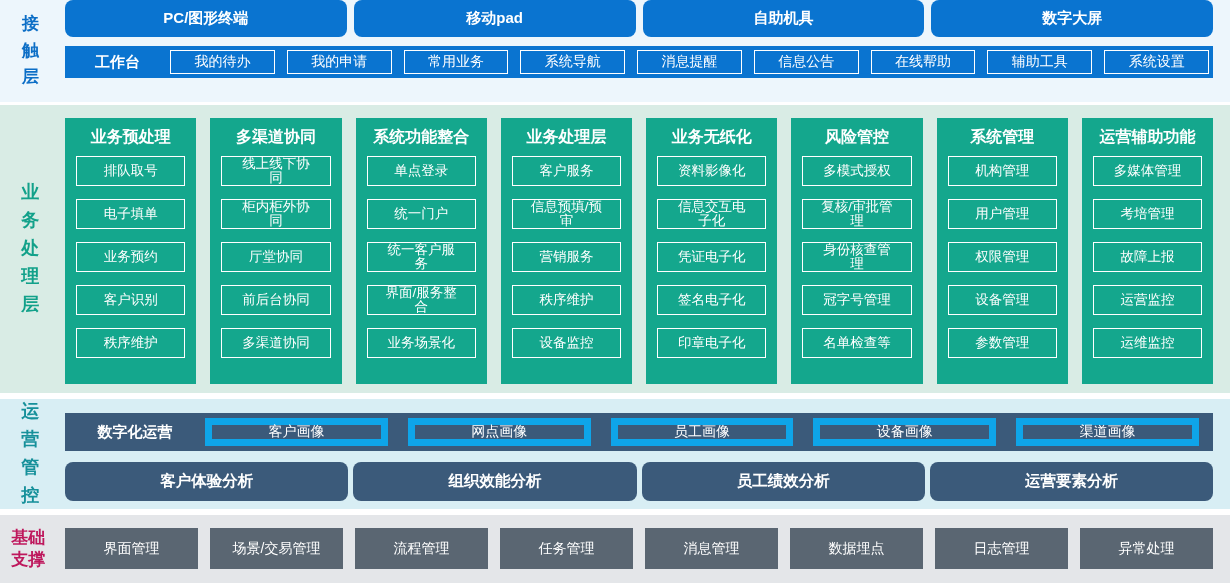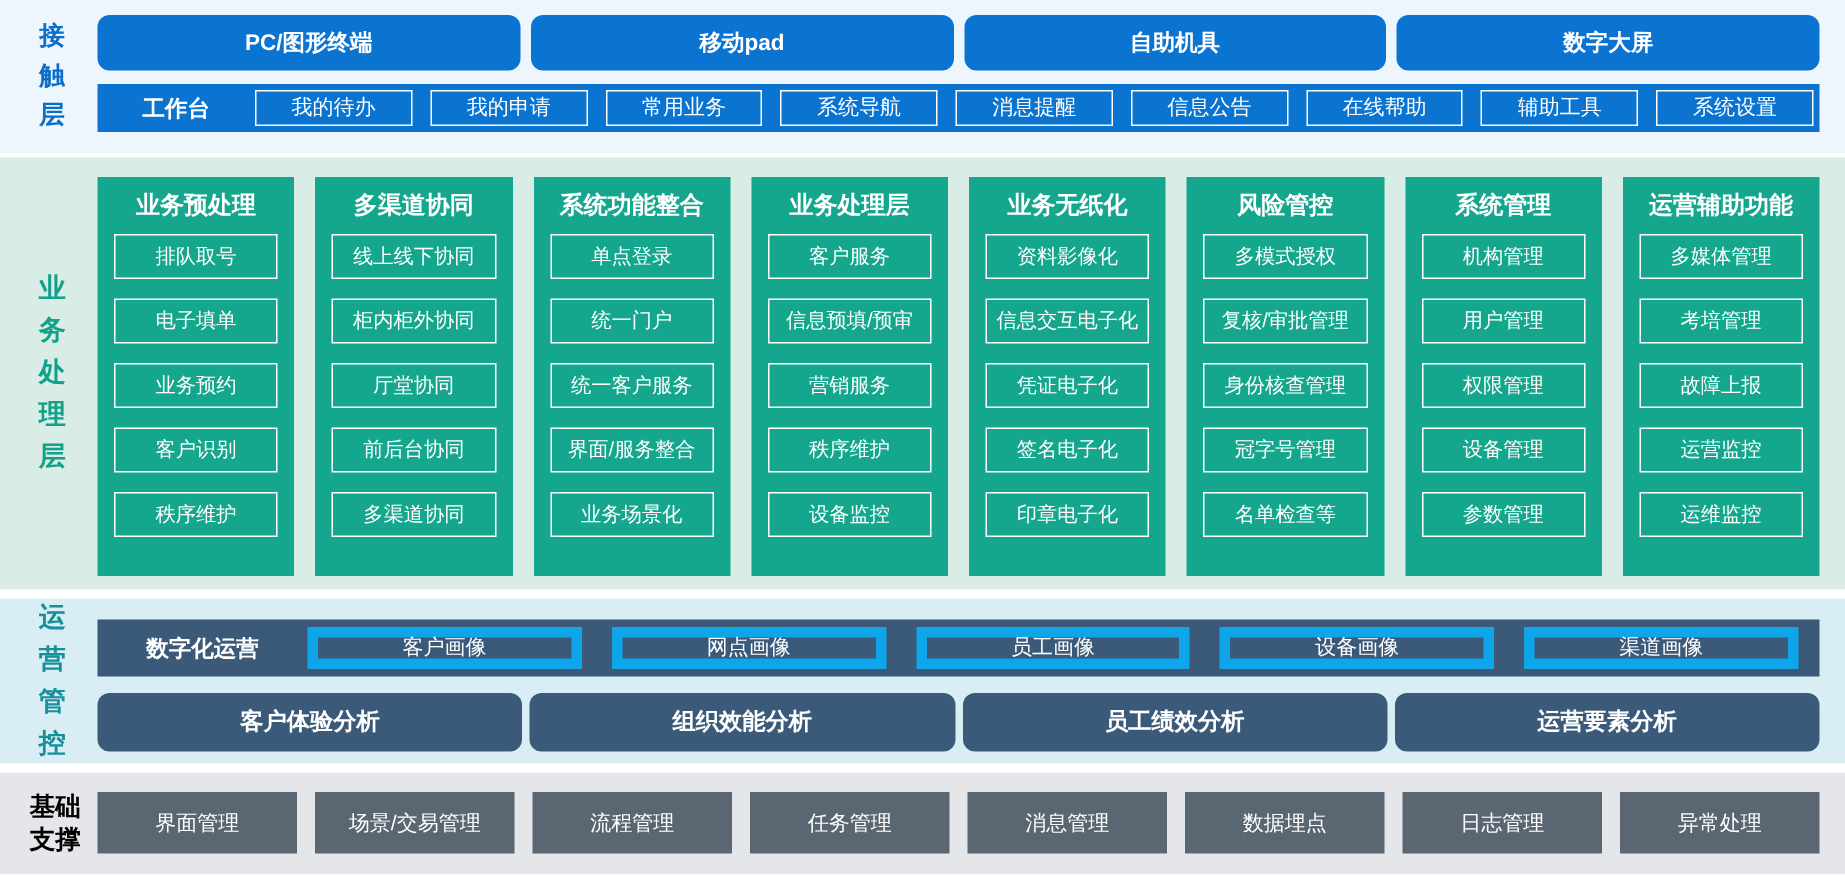--- a/index.html
+++ b/index.html
@@ -1,66 +1,66 @@
 <!DOCTYPE html>
 <html><head>
 <meta charset="utf-8">
 <style>
   * { margin:0; padding:0; box-sizing:border-box; }
   body { background:#fff; font-family:"Liberation Sans", sans-serif; }
   .canvas { width:1230px; height:583px; background:#fff; overflow:hidden; }
 
   .sec { display:flex; }
   .v-label-wrap { width:65px; display:flex; align-items:center; justify-content:center; flex:0 0 65px; }
-  .v-label { font-weight:bold; width:1.25em; word-break:break-all; text-align:right; line-height:1.55; }
+  .v-label { font-weight:bold; width:1.25em; word-break:break-all; text-align:left; line-height:1.55; }
   .sec-content { flex:1; padding-right:17px; }
 
   
   .sec1 { height:102px; background:#edf6fc; margin-bottom:3px; }
   .sec1 .v-label { color:#0c6ec6; font-size:17px; }
-  .terminals { display:flex; gap:7px; margin-top:10px; }
+  .terminals { display:flex; gap:7px; }
   .terminal { flex:1; height:37px; background:#0a74d0; border:none; border-radius:8px;
               color:#fff; font-weight:bold; font-size:15px;
               display:flex; align-items:center; justify-content:center; cursor:pointer;
               font-family:inherit; }
   .wb-bar { height:32px; background:#0a74d0; display:flex; align-items:center;
             margin-top:9px; padding-right:4px; }
   .wb-label { width:105px; flex:0 0 105px; text-align:center; color:#fff; font-weight:bold; font-size:15px; }
   .wb-items { flex:1; display:flex; gap:12px; }
   .wb-item { flex:1; height:24px; border:1px solid #fff; color:#fff; font-size:14px;
              display:flex; align-items:center; justify-content:center; cursor:pointer; }
 
   
   .sec2 { height:288px; background:#d9ece5; margin-bottom:6px; }
   .sec2 .v-label { color:#12a18a; font-size:18px; }
   .columns { display:flex; gap:14px; margin-top:13px; height:266px;border-radius:18px; }
   .col { flex:1; background:#14a78d; padding:0 11px 10px; display:flex; flex-direction:column; }
   .col-title { color:#fff; font-weight:bold; font-size:16px; text-align:center; padding:9px 0 5px; }
   .col-items { display:flex; flex-direction:column; gap:13px; margin-top:3px; }
   .cell { height:30px; border:1px solid #fff; color:#fff; font-size:13.5px; line-height:14px;
           display:flex; align-items:center; justify-content:center; text-align:center;
-          padding:0 4px; cursor:pointer; }
+          padding:0 17px; cursor:pointer; }
 
   
   .sec3 { height:110px; background:#d8eef4; margin-bottom:6px; }
   .sec3 .v-label { color:#16909a; font-size:18px; }
   .digital-bar { height:38px; background:#3b5a7a; display:flex; align-items:center;
                  margin-top:14px; padding-right:14px; }
   .digital-label { width:140px; flex:0 0 140px; text-align:center; color:#fff; font-weight:bold; font-size:15px; }
   .d-items { flex:1; display:flex; gap:20px; }
   .d-item { flex:1; height:28px; border:7px solid #0ea5e9; color:#fff; font-size:14px;
             display:flex; align-items:center; justify-content:center; cursor:pointer; }
   .analysis { display:flex; gap:5px; margin-top:11px; }
   .a-box { flex:1; height:39px; background:#3b5a7a; border-radius:8px; color:#fff;
            font-weight:bold; font-size:15.5px; display:flex; align-items:center;
            justify-content:center; cursor:pointer; }
 
   
   .sec4 { height:68px; background:#e4e6e9; }
-  .sec4 .v-label { color:#000000; font-size:17px; width:2.5em; line-height:1.3; }
+  .sec4 .v-label { color:#be185d; font-size:17px; width:2.5em; line-height:1.3; }
   .f-items { display:flex; gap:12px; margin-top:13px; }
   .f-box { flex:1; height:41px; background:#5a6672; color:#fff; font-size:14px;
            display:flex; align-items:center; justify-content:center; cursor:pointer; }
 </style>
 </head>
 <body>
 
 <div class="canvas">
 
   <div class="sec sec1">

